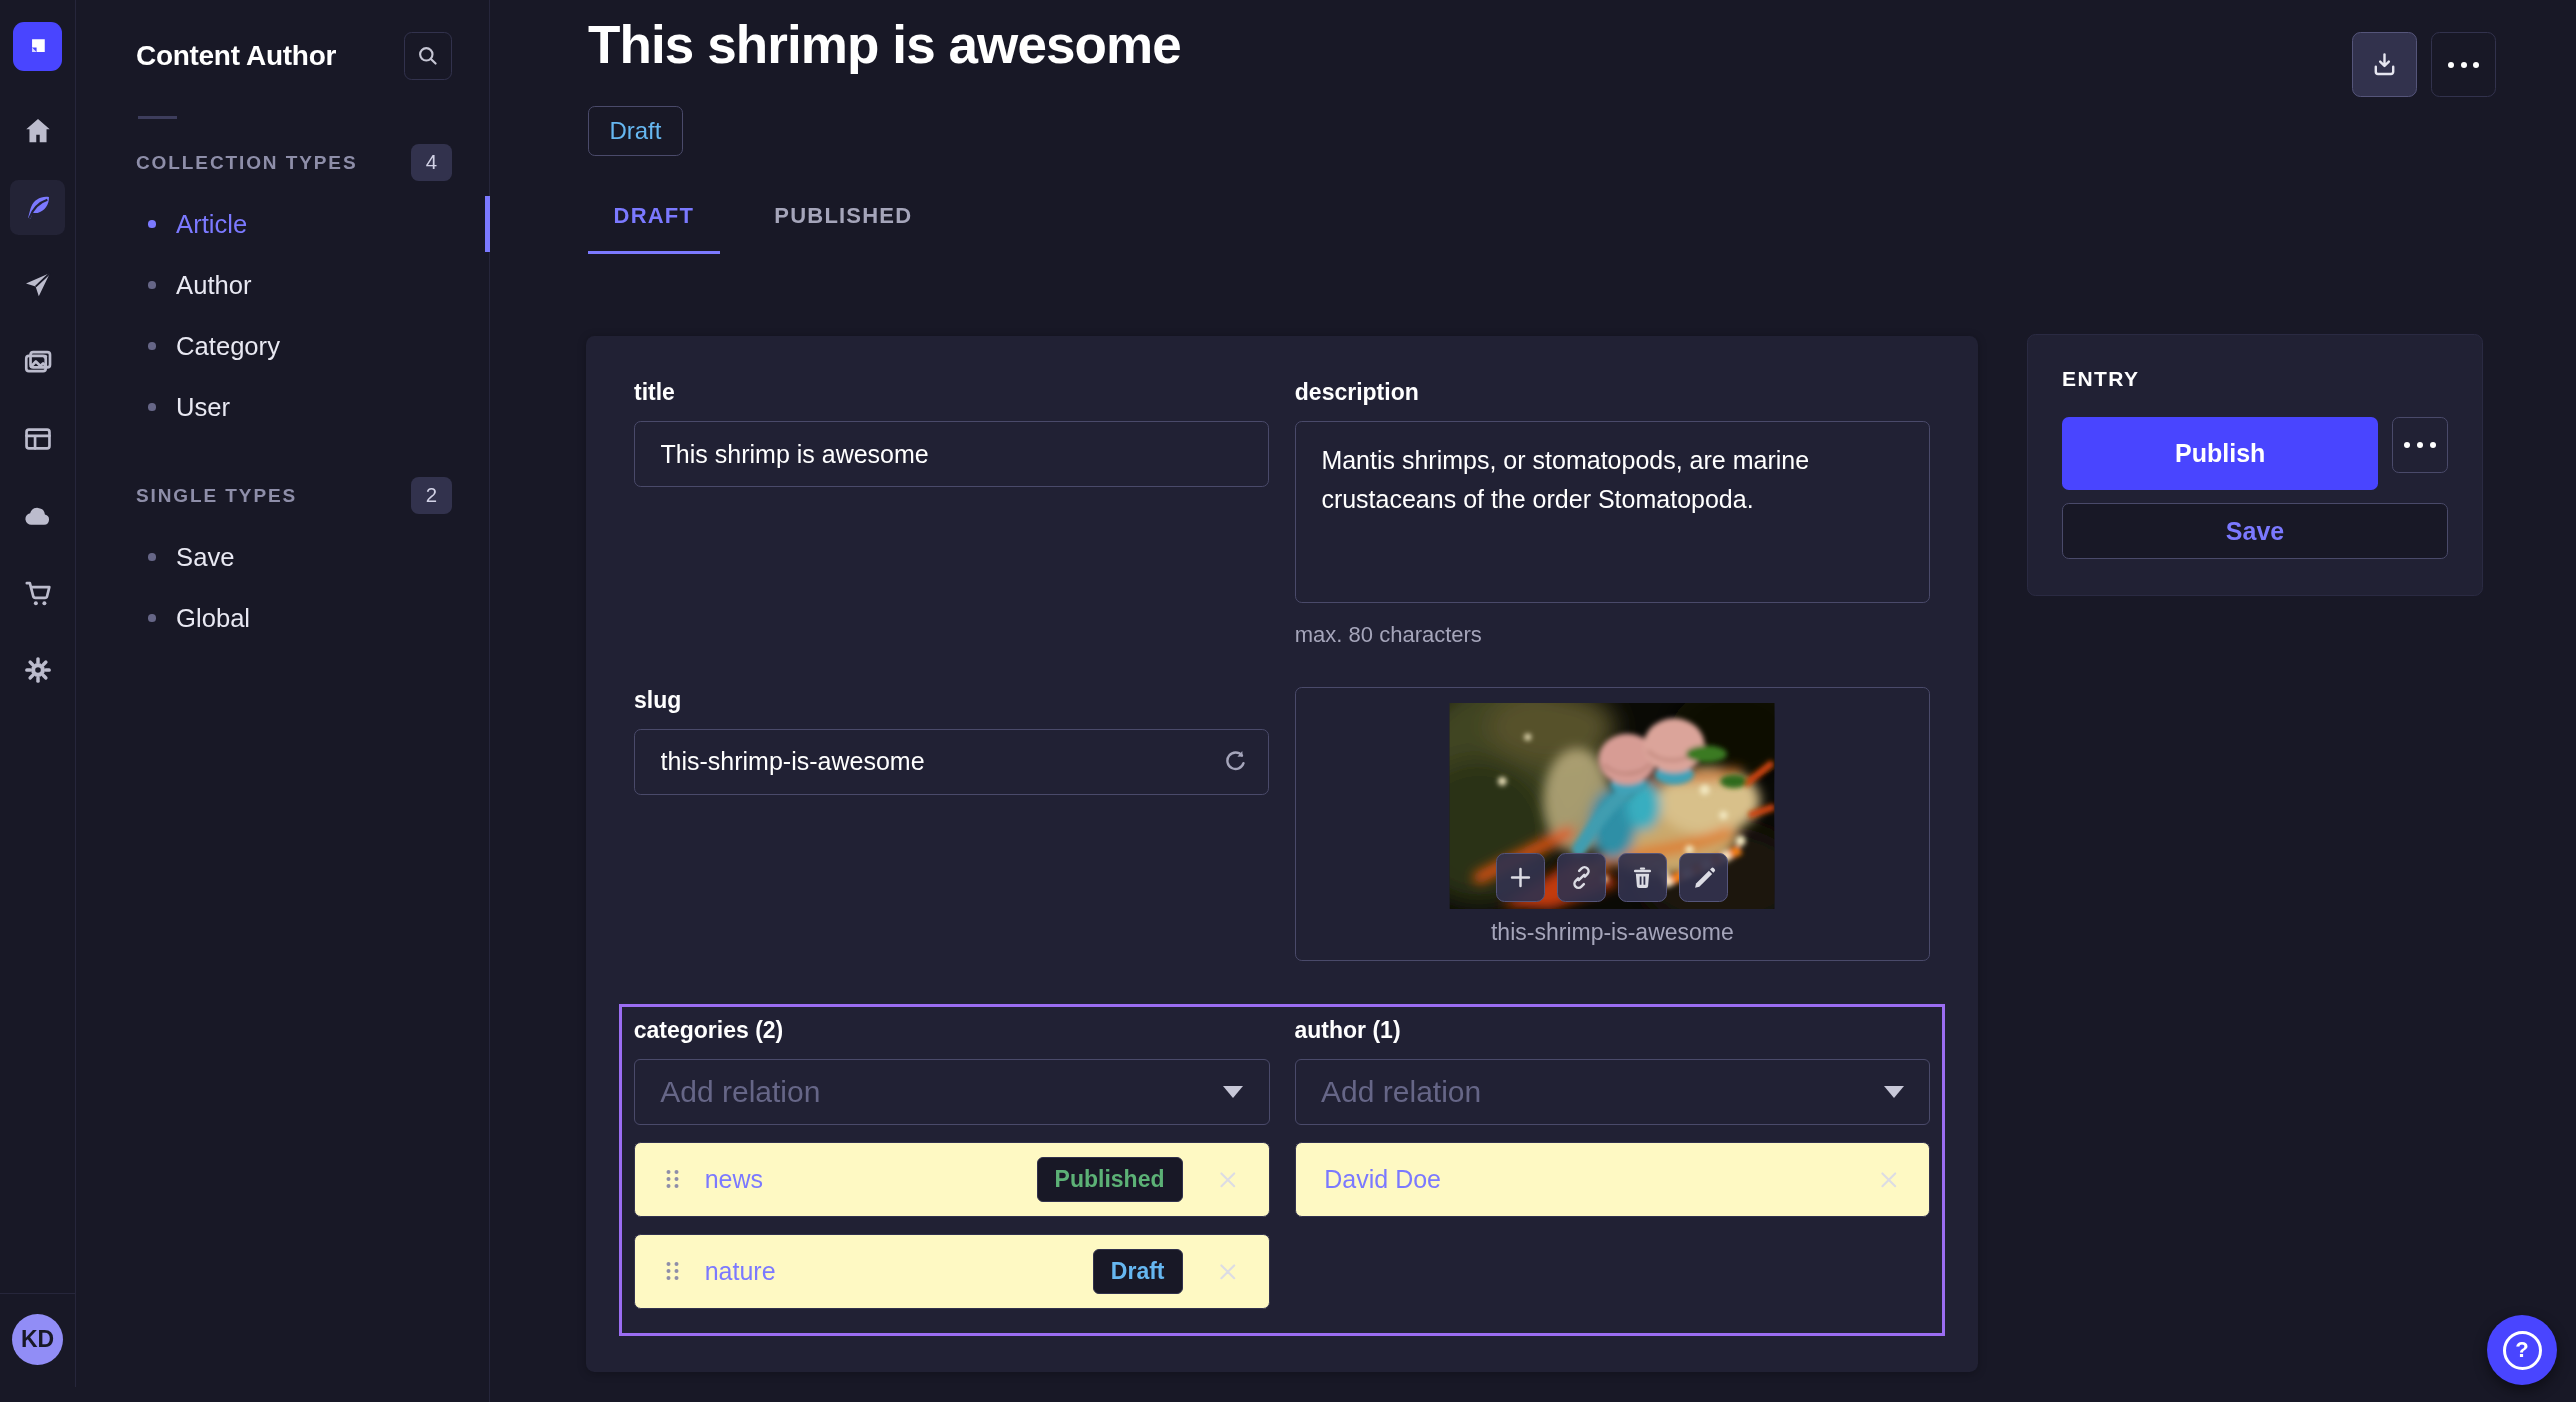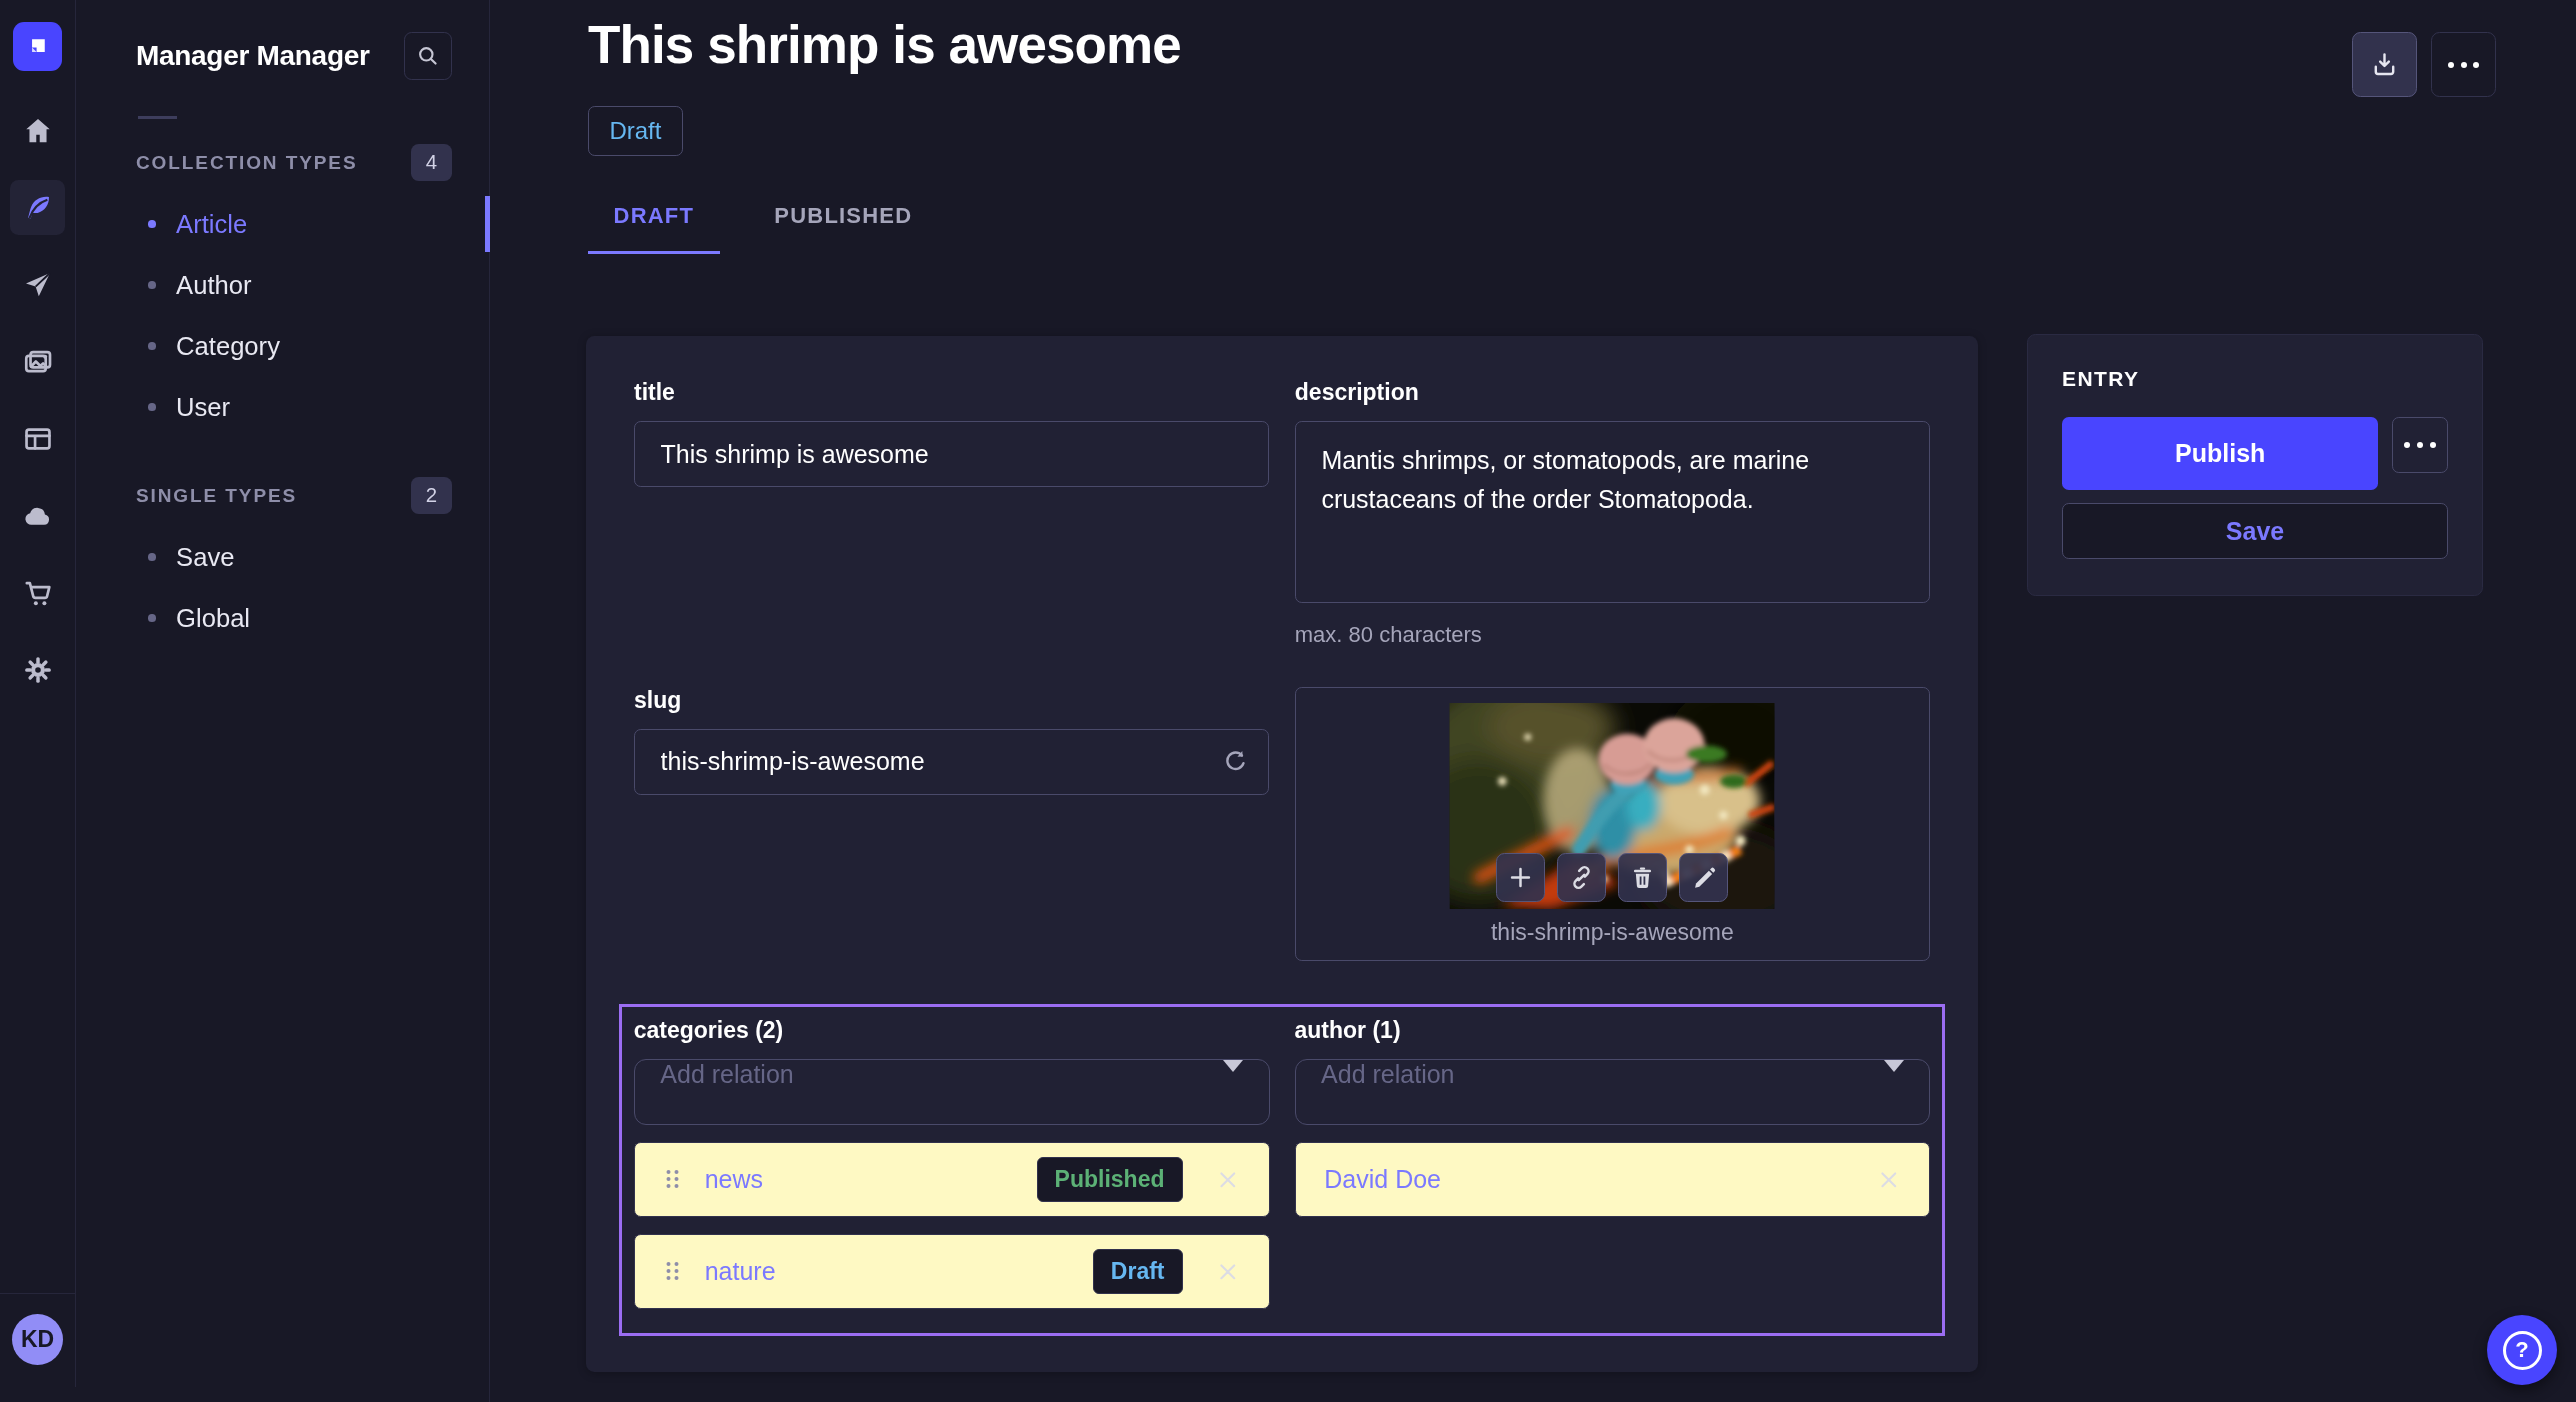--- a/index.html
+++ b/index.html
@@ -89,22 +89,22 @@
     border:0.9px solid #55557a;display:grid;place-items:center;cursor:pointer;}
   .cover-btn svg{width:27px;height:27px;}
   .cover-btn .stroke{stroke:#dcdce4;stroke-width:2.2;fill:none;stroke-linecap:round;stroke-linejoin:round;}
   .cover-btn .fill{fill:#dcdce4;}
   .cover-caption{position:absolute;bottom:13.6px;left:0;right:0;text-align:center;color:var(--muted);font-size:23px;}
 
   
   .rel-group{grid-column:1 / -1;display:grid;grid-template-columns:1fr 1fr;column-gap:25px;
     border:3.4px solid var(--highlight);padding:10px 12px 24px;margin:4px -15.3px;align-content:start;}
   .rel-col{align-self:start;}
-  .select{height:66px;border:0.9px solid var(--border-strong);border-radius:12px;display:flex;
-    padding:0 25.6px;font-size:25px;color:var(--placeholder);cursor:pointer;}
+  .select{height:66px;border:0.9px solid var(--border-strong);border-radius:6px;display:flex;
+    align-items:center;padding:0 25.6px;font-size:30px;color:var(--placeholder);cursor:pointer;}
   .caret{margin-left:auto;width:0;height:0;border-left:10.2px solid transparent;
     border-right:10.2px solid transparent;border-top:12px solid #c8c8d8;}
   .rel-row{height:75px;margin-top:17px;border:0.9px solid var(--border);background:#fef9c3;
     border-radius:6.8px;display:flex;align-items:center;padding:0 22px;}
   .drag-handle{display:grid;place-items:center;width:31px;cursor:grab;}
   .rel-name{color:var(--accent-light);font-size:25px;margin-left:17px;cursor:pointer;}
   .rel-name.nohandle{margin-left:6.8px;}
   .rel-badge{margin-left:auto;padding:7.7px 17px;border:0.9px solid var(--border);background:#181826;
     border-radius:6px;font-size:23px;font-weight:600;}
   .badge-green{color:var(--green);}
@@ -203,21 +203,21 @@
         </svg>
       </div>
     </div>
     <div class="rail-footer">
       <div class="avatar">KD</div>
     </div>
   </nav>
 
   <aside class="sidebar">
     <div class="sidebar-head">
-      <h1 class="sidebar-title">Manager Manager</h1>
+      <h1 class="sidebar-title">Content Author</h1>
       <button class="search-btn">
         <svg width="25.6" height="25.6" viewBox="0 0 24 24">
           <circle cx="10.6" cy="10.6" r="5.8" stroke="#c6c6d4" stroke-width="2" fill="none"></circle>
           <path d="M14.9 14.9 19.3 19.3" stroke="#c6c6d4" stroke-width="2" stroke-linecap="round"></path>
         </svg>
       </button>
     </div>
     <div class="sidebar-divider"></div>
 
     <div class="section-head">

